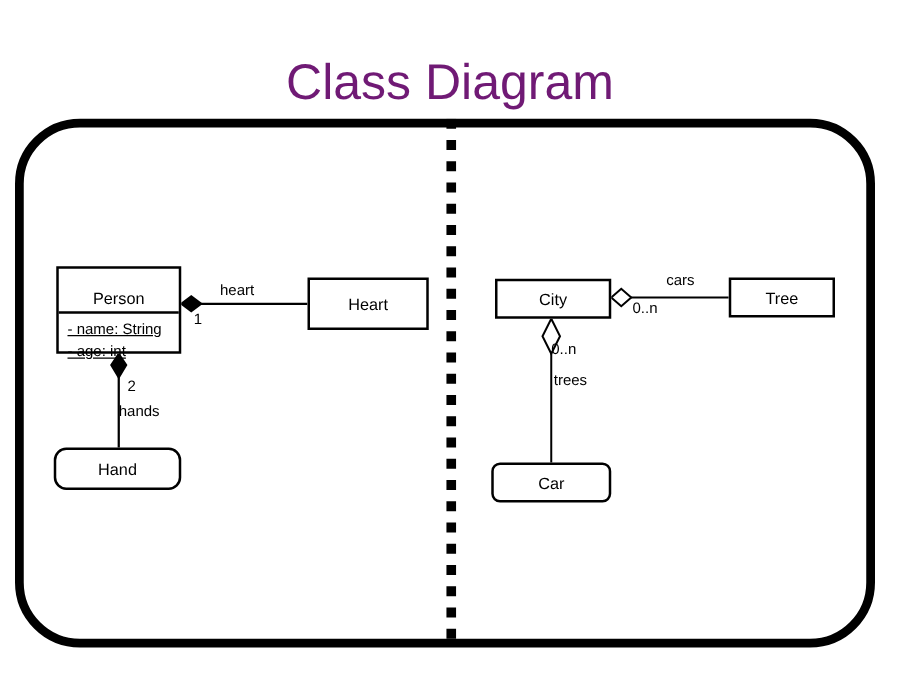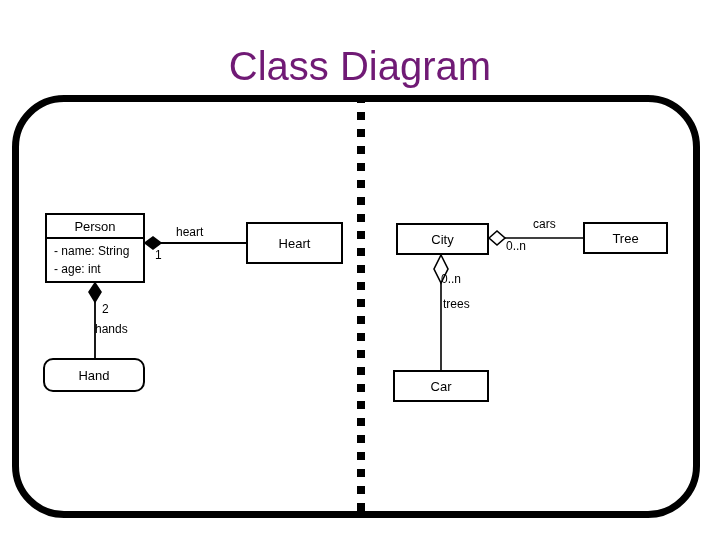--- a/index.html
+++ b/index.html
@@ -69,20 +69,21 @@
   }
   .uml-name {
     text-align: center;
     font-size: 13px;
     line-height: 19px;
     color: #000000;
     white-space: nowrap;
   }
   .uml-divider {
     border-top: 2px solid #000000;
+    text-decoration: underline;
   }
   .uml-attrs {
     padding: 3px 0 3px 7px;
   }
   .uml-attr {
     font-size: 12px;
     line-height: 18px;
     color: #000000;
     white-space: nowrap;
     text-align: left;
@@ -124,21 +125,21 @@
     <polygon points="95,283 101,292 95,302 89,292" fill="#000000" stroke="#000000" stroke-width="1.6"></polygon>
 
     <line x1="504" y1="238" x2="583" y2="238" stroke="#000000" stroke-width="1.6"></line>
     <polygon points="489,238 497,231 505,238 497,245" fill="#ffffff" stroke="#000000" stroke-width="1.6"></polygon>
 
     <line x1="441" y1="255" x2="441" y2="370" stroke="#000000" stroke-width="1.6"></line>
     <polygon points="441,255 448,269 441,283 434,269" fill="#ffffff" stroke="#000000" stroke-width="1.6"></polygon>
   </svg>
 
   <div class="uml-box" style="left:45px; top:213px; width:100px; height:70px;">
-    <div class="uml-name" style="padding:2px 0 1px;">Person</div>
+    <div class="uml-name" style="padding:14px 0 1px;">Person</div>
     <div class="uml-divider uml-attrs">
       <div class="uml-attr">- name: String</div>
       <div class="uml-attr">- age: int</div>
     </div>
   </div>
 
   <div class="uml-box" style="left:246px; top:222px; width:97px; height:42px;">
     <div class="uml-name" style="padding:10px 0 0;">Heart</div>
   </div>
 
@@ -153,21 +154,21 @@
   <div class="edge-label" style="left:95px; top:322px;">hands</div>
 
   <div class="uml-box" style="left:396px; top:223px; width:93px; height:32px;">
     <div class="uml-name" style="padding:5px 0 0;">City</div>
   </div>
 
   <div class="uml-box" style="left:583px; top:222px; width:85px; height:32px;">
     <div class="uml-name" style="padding:5px 0 0;">Tree</div>
   </div>
 
-  <div class="uml-box" style="left:393px; top:370px; width:96px; height:32px;">
+  <div class="uml-box" style="left:393px; top:370px; width:96px; height:32px;border-radius:7px;">
     <div class="uml-name" style="padding:5px 0 0;">Car</div>
   </div>
 
   <div class="edge-label" style="left:533px; top:217px;">cars</div>
   <div class="mult-label" style="left:506px; top:239px;">0..n</div>
 
   <div class="mult-label" style="left:441px; top:272px;">0..n</div>
   <div class="edge-label" style="left:443px; top:297px;">trees</div>
 
 </div>

